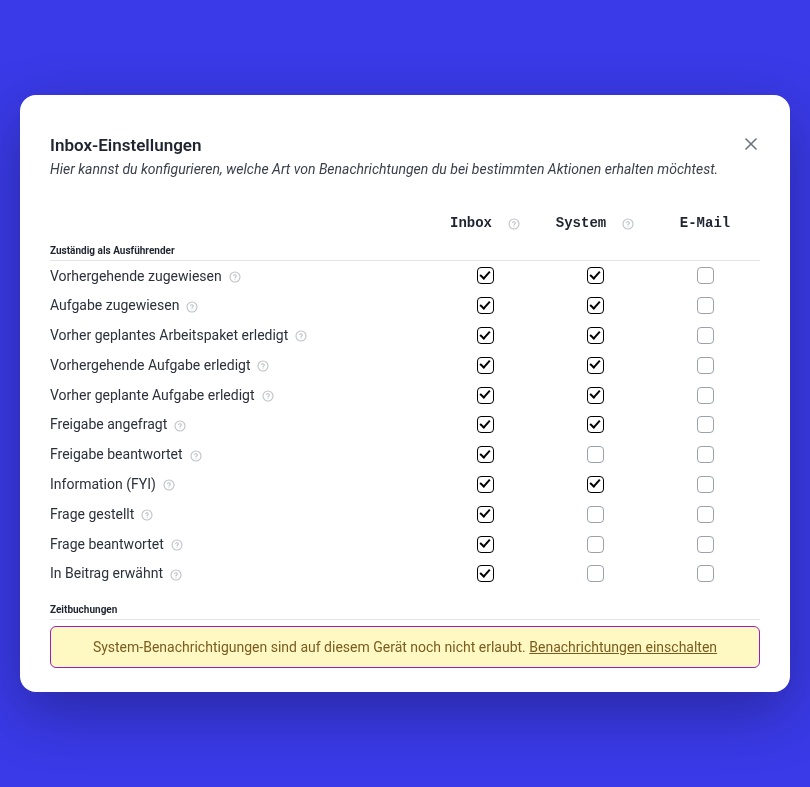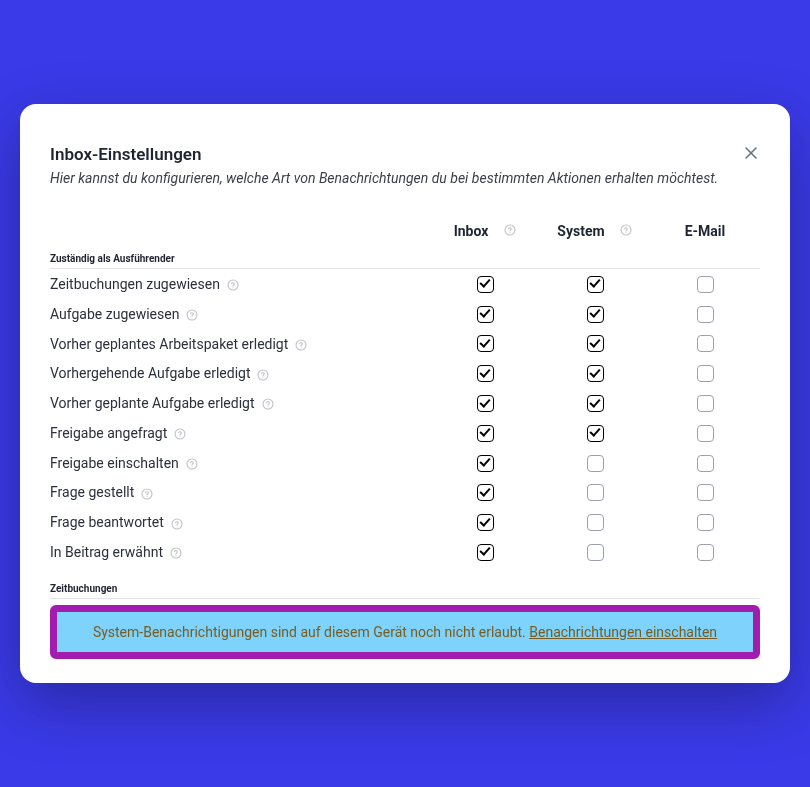--- a/index.html
+++ b/index.html
@@ -121,34 +121,34 @@
     cursor: not-allowed;
   }
   .checkbox:disabled:checked::after {
     border-color: #8d9099;
   }
   .checkbox:disabled:checked {
     border-color: #b5b8be;
   }
   .banner {
     margin-top: 6px;
-    border: 7px solid #a21caf;
-    background: #7dd3fc;
+    border: 1px solid #a21caf;
+    background: #fef9c3;
     border-radius: 6px;
     padding: 12px 16px;
     text-align: center;
     font-size: 14px;
     color: #7a5c1f;
   }
   .banner a {
     color: #7a5c1f;
     text-decoration: underline;
     cursor: pointer;
   }
-  .th-inner { display: inline-flex; align-items: flex-start; gap: 12px; justify-content: center; }
+  .th-inner { display: inline-flex; align-items: flex-end; gap: 12px; justify-content: center; font-family: Liberation Mono, monospace; }
 </style>
 </head>
 <body>
 
 <div class="modal">
   <div class="modal-header">
     <div class="modal-title">Inbox-Einstellungen</div>
     <button class="close-btn">
       <span>
         <svg width="14" height="14" viewBox="0 0 14 14" fill="none" stroke="currentColor" stroke-width="1.6" stroke-linecap="round">
@@ -193,21 +193,21 @@
             <span>E-Mail</span>
           </span>
         </th>
       </tr>
     </thead>
     <tbody id="table-body">
     <tr class="section-row">
           <td colspan="4">Zuständig als Ausführender</td>
         </tr>
         <tr class="item-row">
-          <td class="col-label"><span>Zeitbuchungen zugewiesen</span> <span class="help-icon">
+          <td class="col-label"><span>Vorhergehende zugewiesen</span> <span class="help-icon">
               <svg width="12" height="12" viewBox="0 0 12 12" fill="none" stroke="#8a8f99" stroke-width="1.1">
                 <circle cx="6" cy="6" r="5"></circle>
                 <path d="M4.6 4.6a1.4 1.4 0 0 1 2.7.5c0 .9-1.3 1-1.3 1.8" stroke-linecap="round"></path>
                 <circle cx="6" cy="8.7" r="0.5" fill="#8a8f99" stroke="none"></circle>
               </svg>
             </span></td>
           <td class="col-ch"><input type="checkbox" class="checkbox" checked="" style=""></td>
           <td class="col-ch"><input type="checkbox" class="checkbox" checked="" style=""></td>
           <td class="col-ch"><input type="checkbox" class="checkbox" style=""></td>
         </tr>
@@ -265,29 +265,41 @@
                 <circle cx="6" cy="6" r="5"></circle>
                 <path d="M4.6 4.6a1.4 1.4 0 0 1 2.7.5c0 .9-1.3 1-1.3 1.8" stroke-linecap="round"></path>
                 <circle cx="6" cy="8.7" r="0.5" fill="#8a8f99" stroke="none"></circle>
               </svg>
             </span></td>
           <td class="col-ch"><input type="checkbox" class="checkbox" checked="" style=""></td>
           <td class="col-ch"><input type="checkbox" class="checkbox" checked="" style=""></td>
           <td class="col-ch"><input type="checkbox" class="checkbox" style=""></td>
         </tr>
         <tr class="item-row">
-          <td class="col-label"><span>Freigabe einschalten</span> <span class="help-icon">
-              <svg width="12" height="12" viewBox="0 0 12 12" fill="none" stroke="#8a8f99" stroke-width="1.1">
-                <circle cx="6" cy="6" r="5"></circle>
-                <path d="M4.6 4.6a1.4 1.4 0 0 1 2.7.5c0 .9-1.3 1-1.3 1.8" stroke-linecap="round"></path>
-                <circle cx="6" cy="8.7" r="0.5" fill="#8a8f99" stroke="none"></circle>
-              </svg>
-            </span></td>
-          <td class="col-ch"><input type="checkbox" class="checkbox" checked="" style=""></td>
-          <td class="col-ch"><input type="checkbox" class="checkbox" style=""></td>
+          <td class="col-label"><span>Freigabe beantwortet</span> <span class="help-icon">
+              <svg width="12" height="12" viewBox="0 0 12 12" fill="none" stroke="#8a8f99" stroke-width="1.1">
+                <circle cx="6" cy="6" r="5"></circle>
+                <path d="M4.6 4.6a1.4 1.4 0 0 1 2.7.5c0 .9-1.3 1-1.3 1.8" stroke-linecap="round"></path>
+                <circle cx="6" cy="8.7" r="0.5" fill="#8a8f99" stroke="none"></circle>
+              </svg>
+            </span></td>
+          <td class="col-ch"><input type="checkbox" class="checkbox" checked="" style=""></td>
+          <td class="col-ch"><input type="checkbox" class="checkbox" style=""></td>
+          <td class="col-ch"><input type="checkbox" class="checkbox" style=""></td>
+        </tr>
+        <tr class="item-row">
+          <td class="col-label"><span>Information (FYI)</span> <span class="help-icon">
+              <svg width="12" height="12" viewBox="0 0 12 12" fill="none" stroke="#8a8f99" stroke-width="1.1">
+                <circle cx="6" cy="6" r="5"></circle>
+                <path d="M4.6 4.6a1.4 1.4 0 0 1 2.7.5c0 .9-1.3 1-1.3 1.8" stroke-linecap="round"></path>
+                <circle cx="6" cy="8.7" r="0.5" fill="#8a8f99" stroke="none"></circle>
+              </svg>
+            </span></td>
+          <td class="col-ch"><input type="checkbox" class="checkbox" checked="" style=""></td>
+          <td class="col-ch"><input type="checkbox" class="checkbox" checked="" style=""></td>
           <td class="col-ch"><input type="checkbox" class="checkbox" style=""></td>
         </tr>
         <tr class="item-row">
           <td class="col-label"><span>Frage gestellt</span> <span class="help-icon">
               <svg width="12" height="12" viewBox="0 0 12 12" fill="none" stroke="#8a8f99" stroke-width="1.1">
                 <circle cx="6" cy="6" r="5"></circle>
                 <path d="M4.6 4.6a1.4 1.4 0 0 1 2.7.5c0 .9-1.3 1-1.3 1.8" stroke-linecap="round"></path>
                 <circle cx="6" cy="8.7" r="0.5" fill="#8a8f99" stroke="none"></circle>
               </svg>
             </span></td>

